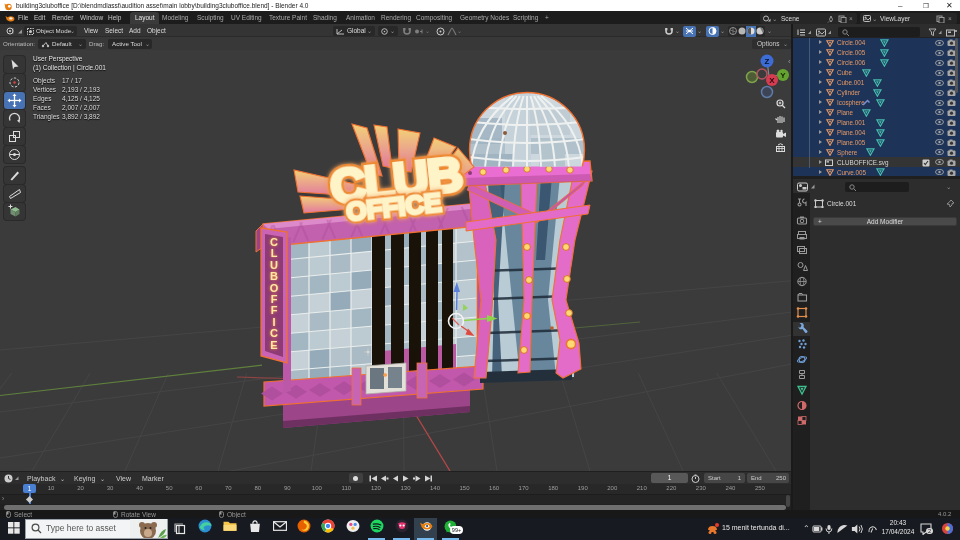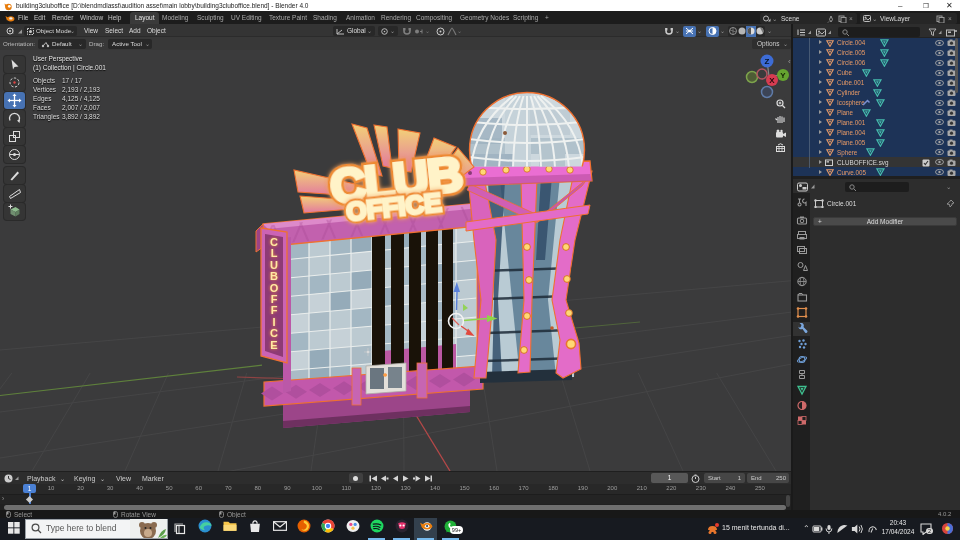--- a/index.html
+++ b/index.html
@@ -671,21 +671,21 @@
       <rect x="6.3" y="0" width="5.4" height="5.4"></rect>
       <rect x="0" y="6.3" width="5.4" height="5.4"></rect>
       <rect x="6.3" y="6.3" width="5.4" height="5.4"></rect>
     </g>
   </svg>
 <div style="position:absolute;left:25px;top:518.5px;width:143px;height:20px;background:#f3f4f5;border:1px solid #9aa0a6;box-sizing:border-box"></div>
 <svg style="position:absolute;left:31px;top:523px" width="11" height="11">
     <circle cx="4.5" cy="4.5" r="3.4" fill="none" stroke="#4a4a4a" stroke-width="1.2"></circle>
     <line x1="7" y1="7" x2="10" y2="10" stroke="#4a4a4a" stroke-width="1.2"></line>
   </svg>
-<div style="position:absolute;left:46px;top:523px;font-size:8.5px;color:#555">Type here to blend</div>
+<div style="position:absolute;left:46px;top:523px;font-size:8.5px;color:#555">Type here to asset</div>
 <svg style="position:absolute;left:130px;top:519px" width="37" height="19">
     <rect x="0" y="0" width="37" height="19" fill="#eef0ef"></rect>
     <circle cx="18" cy="12" r="8" fill="#8a6b50"></circle>
     <circle cx="12" cy="6" r="3" fill="#8a6b50"></circle>
     <circle cx="24" cy="6" r="3" fill="#8a6b50"></circle>
     <circle cx="18" cy="14" r="4" fill="#c9ab8c"></circle>
     <circle cx="15.5" cy="9" r="1" fill="#222"></circle>
     <circle cx="20.5" cy="9" r="1" fill="#222"></circle>
     <path d="M28,19 q3,-8 8,-9 q-1,6 -8,9" fill="#5c9e4a"></path>
     <path d="M30,19 q4,-4 7,-3 q-2,4 -7,3" fill="#6fb858"></path>

